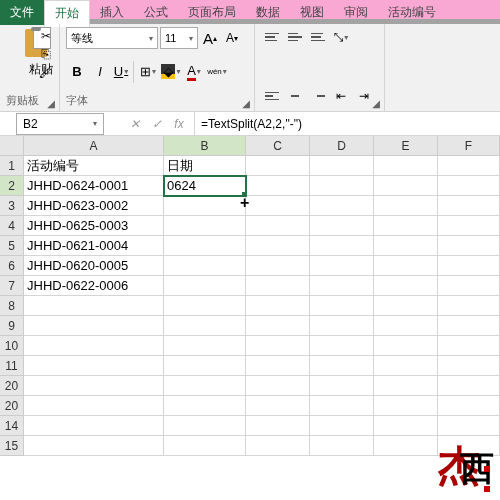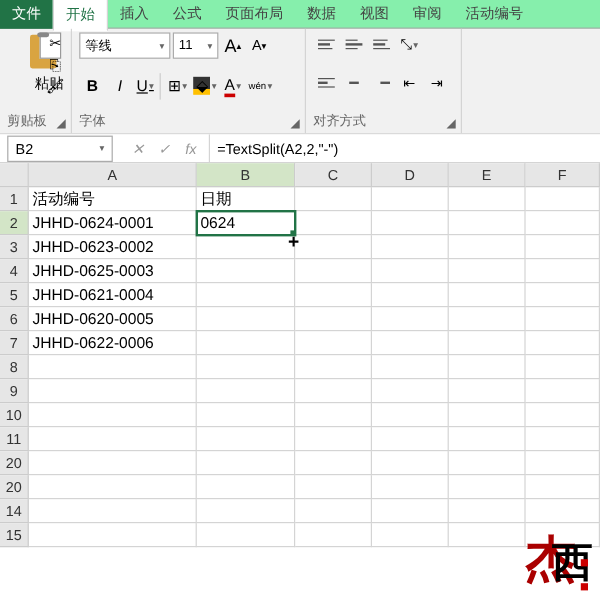--- a/index.html
+++ b/index.html
@@ -1,49 +1,49 @@
 <!DOCTYPE html>
 <html><head>
 <meta charset="utf-8">
 <style>
 *{box-sizing:border-box;margin:0;padding:0;font-family:"Microsoft YaHei",SimSun,sans-serif}
 body{background:#fff;font-size:12px;overflow:hidden;width:500px;height:500px}
-.ribbon-tabs{display:flex;background:#86efac;border-bottom:1px solid #a3a3a3;height:24px;align-items:center}
+.ribbon-tabs{display:flex;background:#f9a8d4;border-bottom:5px solid #a3a3a3;height:24px;align-items:flex-start}
 .tab{padding:4px 10px;cursor:pointer;font-size:12px;color:#444}
 .tab.file{background:#217346;color:#fff}
 .tab.active{background:#fff;color:#217346;border:1px solid #d4d4d4;border-bottom:1px solid #fff;margin-bottom:-1px}
 .ribbon{display:flex;background:#f1f1f1;border-bottom:1px solid #d4d4d4;height:88px}
 .group{border-right:1px solid #d4d4d4;padding:3px 6px;display:flex;flex-direction:column;justify-content:space-between;position:relative}
 .group-label{font-size:11px;color:#666;padding-top:2px}
 .clipboard{width:60px}
 .paste-btn{display:flex;flex-direction:column;align-items:flex-end;gap:2px;cursor:pointer}
 .paste-icon{width:28px;height:32px;position:relative}
 .clipboard-back{position:absolute;width:22px;height:28px;background:#d9a441;border-radius:2px;left:0;top:2px}
 .clipboard-paper{position:absolute;width:18px;height:22px;background:#fff;border:1px solid #999;left:8px;top:0}
 .clipboard-clip{position:absolute;width:10px;height:4px;background:#888;border-radius:2px;left:6px;top:0}
 .small-icons{display:flex;flex-direction:column;gap:2px;position:absolute;left:38px;top:4px}
 .si{width:16px;height:16px;cursor:pointer;display:flex;align-items:center;justify-content:center;font-size:12px}
 .font-group{width:195px}
 .font-row1{display:flex;gap:2px;align-items:center;margin-bottom:3px}
-.font-name{width:76px;height:22px;border:1px solid #ababab;background:#fff;padding:0 4px;font-size:11px;display:flex;align-items:center;justify-content:space-between}
+.font-name{width:92px;height:22px;border:1px solid #ababab;background:#fff;padding:0 4px;font-size:11px;display:flex;align-items:center;justify-content:space-between}
 .font-size{width:38px;height:22px;border:1px solid #ababab;background:#fff;padding:0 4px;font-size:11px;display:flex;align-items:center;justify-content:space-between}
 .aa{display:flex;gap:2px}
 .abtn{width:20px;height:22px;display:flex;align-items:center;justify-content:center;cursor:pointer;font-size:13px}
 .font-row2{display:flex;gap:1px;align-items:center}
 .fbtn{width:22px;height:22px;display:flex;align-items:center;justify-content:center;cursor:pointer;font-size:13px}
 .fbtn.border{border-right:1px solid #ccc;padding-right:3px;margin-right:2px}
 .dd{font-size:8px;color:#666;margin-left:1px}
 .align-group{width:130px}
 .align-row{display:flex;gap:1px;margin-bottom:2px}
 .abtn2{width:22px;height:20px;display:flex;align-items:center;justify-content:center;cursor:pointer}
 .lines{display:flex;flex-direction:column;gap:2px;width:14px}
 .line{height:1.5px;background:#555}
 .expand{position:absolute;right:2px;bottom:2px;width:12px;height:12px;cursor:pointer;font-size:10px;color:#666;display:flex;align-items:center;justify-content:center}
 .formula-bar{display:flex;align-items:center;border-bottom:1px solid #d4d4d4;height:24px;background:#fff}
-.name-box{width:88px;height:22px;border:1px solid #ababab;padding:0 6px;display:flex;align-items:center;justify-content:space-between;margin:1px 6px;font-size:12px}
+.name-box{width:88px;height:22px;border:1px solid #ababab;padding:0 6px;display:flex;align-items:center;justify-content:space-between;margin:1px 16px;font-size:12px}
 .fb-btns{display:flex;gap:4px;padding:0 6px;color:#999}
 .fb-btn{cursor:pointer;width:18px;text-align:center;font-style:italic}
 .fb-input{flex:1;padding:0 6px;font-size:12px;border-left:1px solid #d4d4d4;height:100%;display:flex;align-items:center}
 .sheet{position:relative}
 .corner{position:absolute;left:0;top:0;width:24px;height:20px;background:#e6e6e6;border-right:1px solid #ccc;border-bottom:1px solid #ccc}
 .col-headers{display:flex;margin-left:24px;height:20px}
 .ch{background:#e6e6e6;border-right:1px solid #ccc;border-bottom:1px solid #ccc;display:flex;align-items:center;justify-content:center;font-size:12px;color:#333}
 .ch.A{width:140px}.ch.B{width:82px}.ch.C{width:64px}.ch.D{width:64px}.ch.E{width:64px}.ch.F{width:62px}
 .ch.active{background:#d3e5c7}
 .rows{}
@@ -178,21 +178,20 @@
       <div class="abtn2">
           <div class="lines" style="align-items:flex-end">
             <div class="line"></div>
             <div class="line" style="width:60%"></div>
             <div class="line"></div>
           </div>
         </div>
       <div class="abtn2">⇤</div>
       <div class="abtn2">⇥</div>
     </div>
-    <div class="group-label">对齐方式</div>
     <div class="expand">◢</div>
   </div>
 </div>
 
 <div class="formula-bar">
   <div class="name-box">
       <span>B2</span>
       <span class="dd">▾</span>
     </div>
   <div class="fb-btns">

